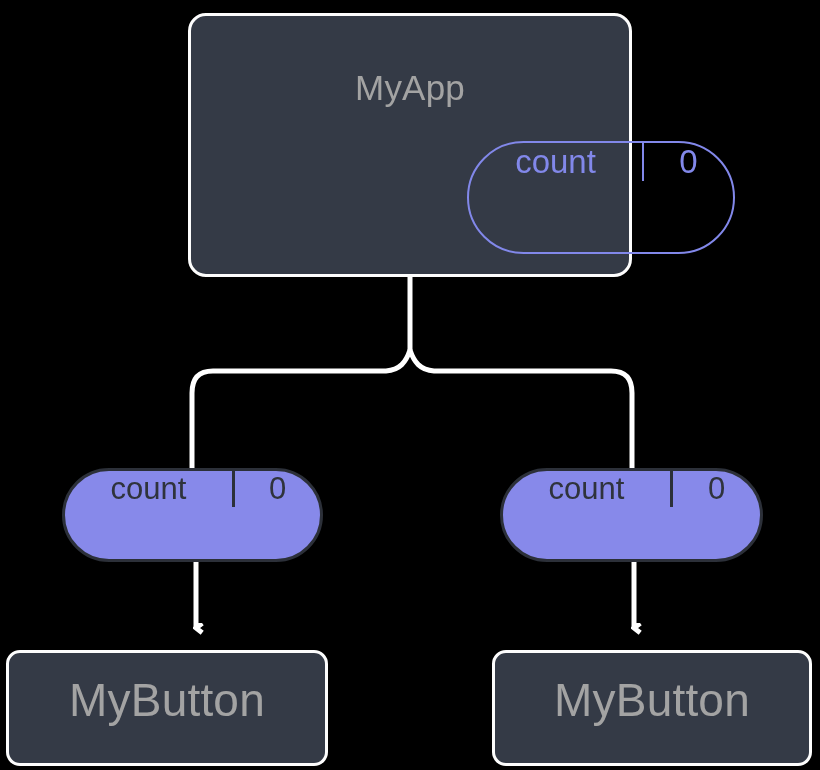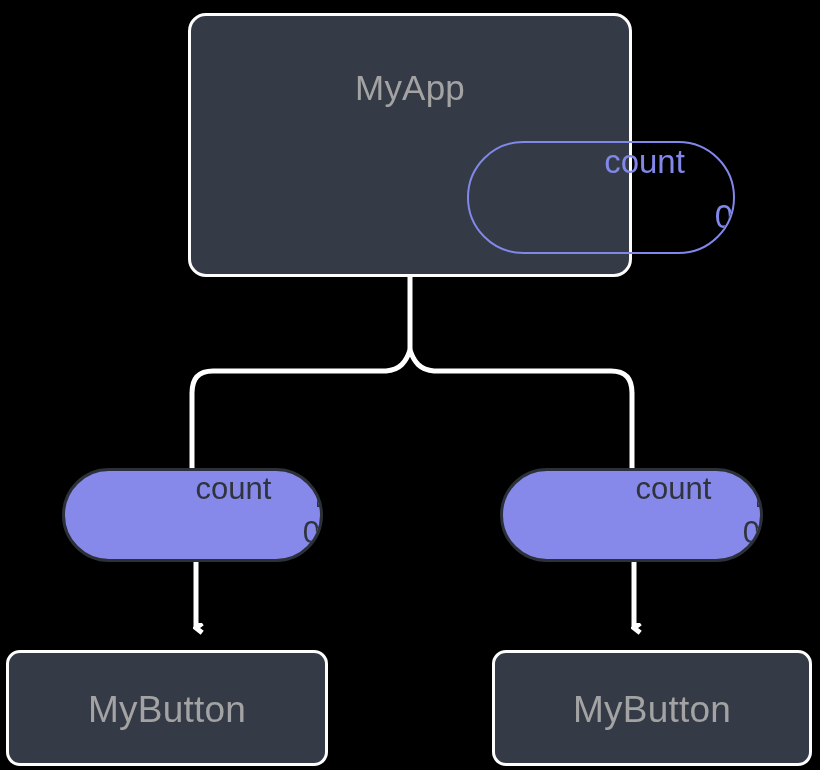--- a/index.html
+++ b/index.html
@@ -67,34 +67,33 @@
     width: 322px;
     height: 116px;
   }
   #node-button-right {
     left: 492px;
     top: 650px;
     width: 320px;
     height: 116px;
   }
   .comp-box.leaf .comp-title {
-    top: 36px;
-    font-size: 37px;
+    top: 20px;
+    font-size: 46px;
   }
 
   
   .pill {
     position: absolute;
     box-sizing: border-box;
     display: flex;
-    align-items: flex-end;
+    align-items: flex-start;
     border-radius: 999px;
     overflow: hidden;
     z-index: 3;
-    flex-direction: column;
   }
   .pill .pill-key,
   .pill .pill-val {
     display: flex;
     align-items: center;
     justify-content: center;
     box-sizing: border-box;
     white-space: nowrap;
   }
 

